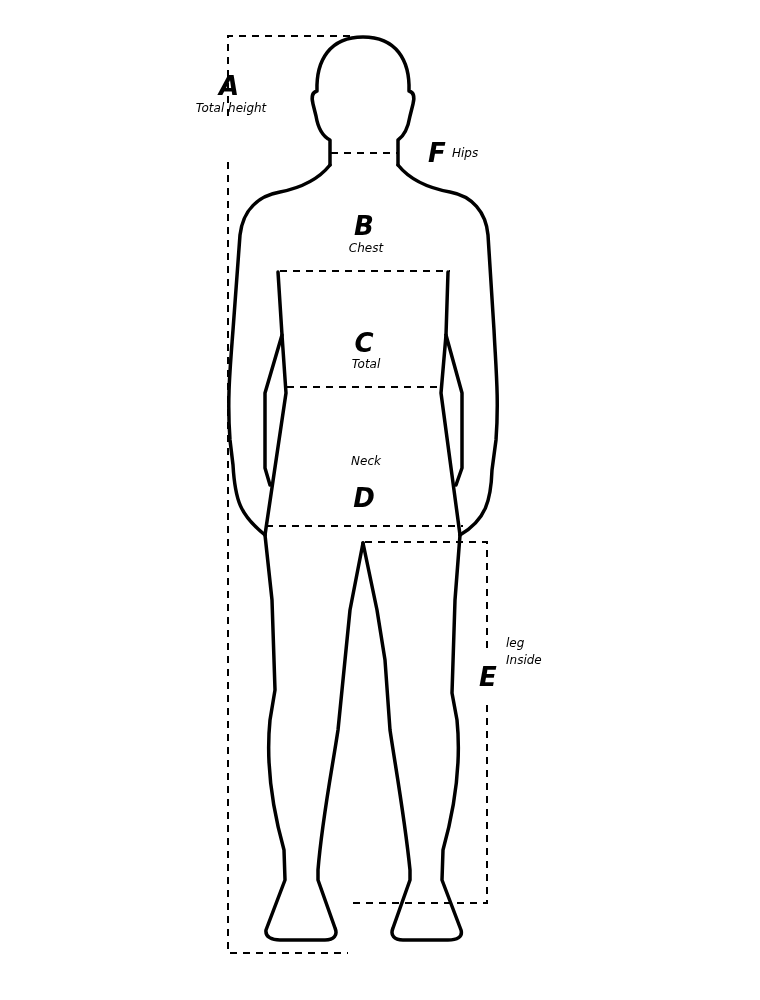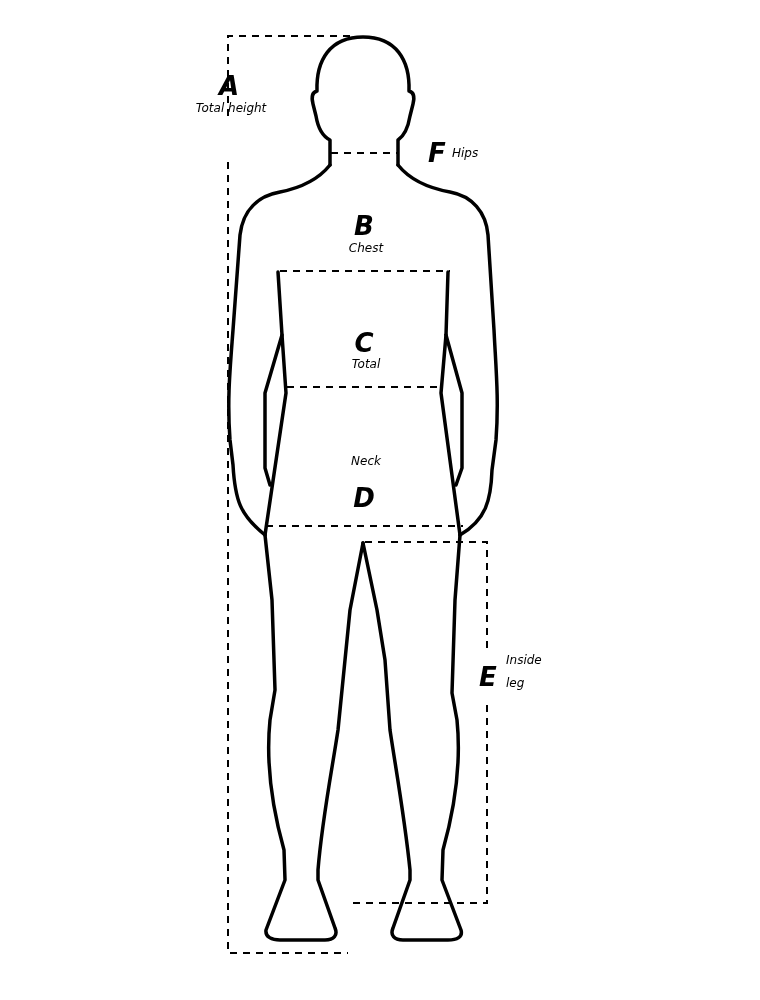--- a/index.html
+++ b/index.html
@@ -68,13 +68,13 @@
 <div class="label center" style="left:366px; top:241px;">Chest</div>
 
 <div class="letter center" style="left:364px; top:330px;">C</div>
 <div class="label center" style="left:366px; top:357px;">Total</div>
 
 <div class="label center" style="left:366px; top:454px;">Neck</div>
 <div class="letter center" style="left:364px; top:485px;">D</div>
 
 <div class="letter" style="left:479px; top:664px;">E</div>
 <div class="label" style="left:506px; top:653px;">Inside</div>
-<div class="label" style="left:506px; top:676px;">leg</div>
+<div class="label" style="left:506px; top:636px;">leg</div>
 
 </body></html>

